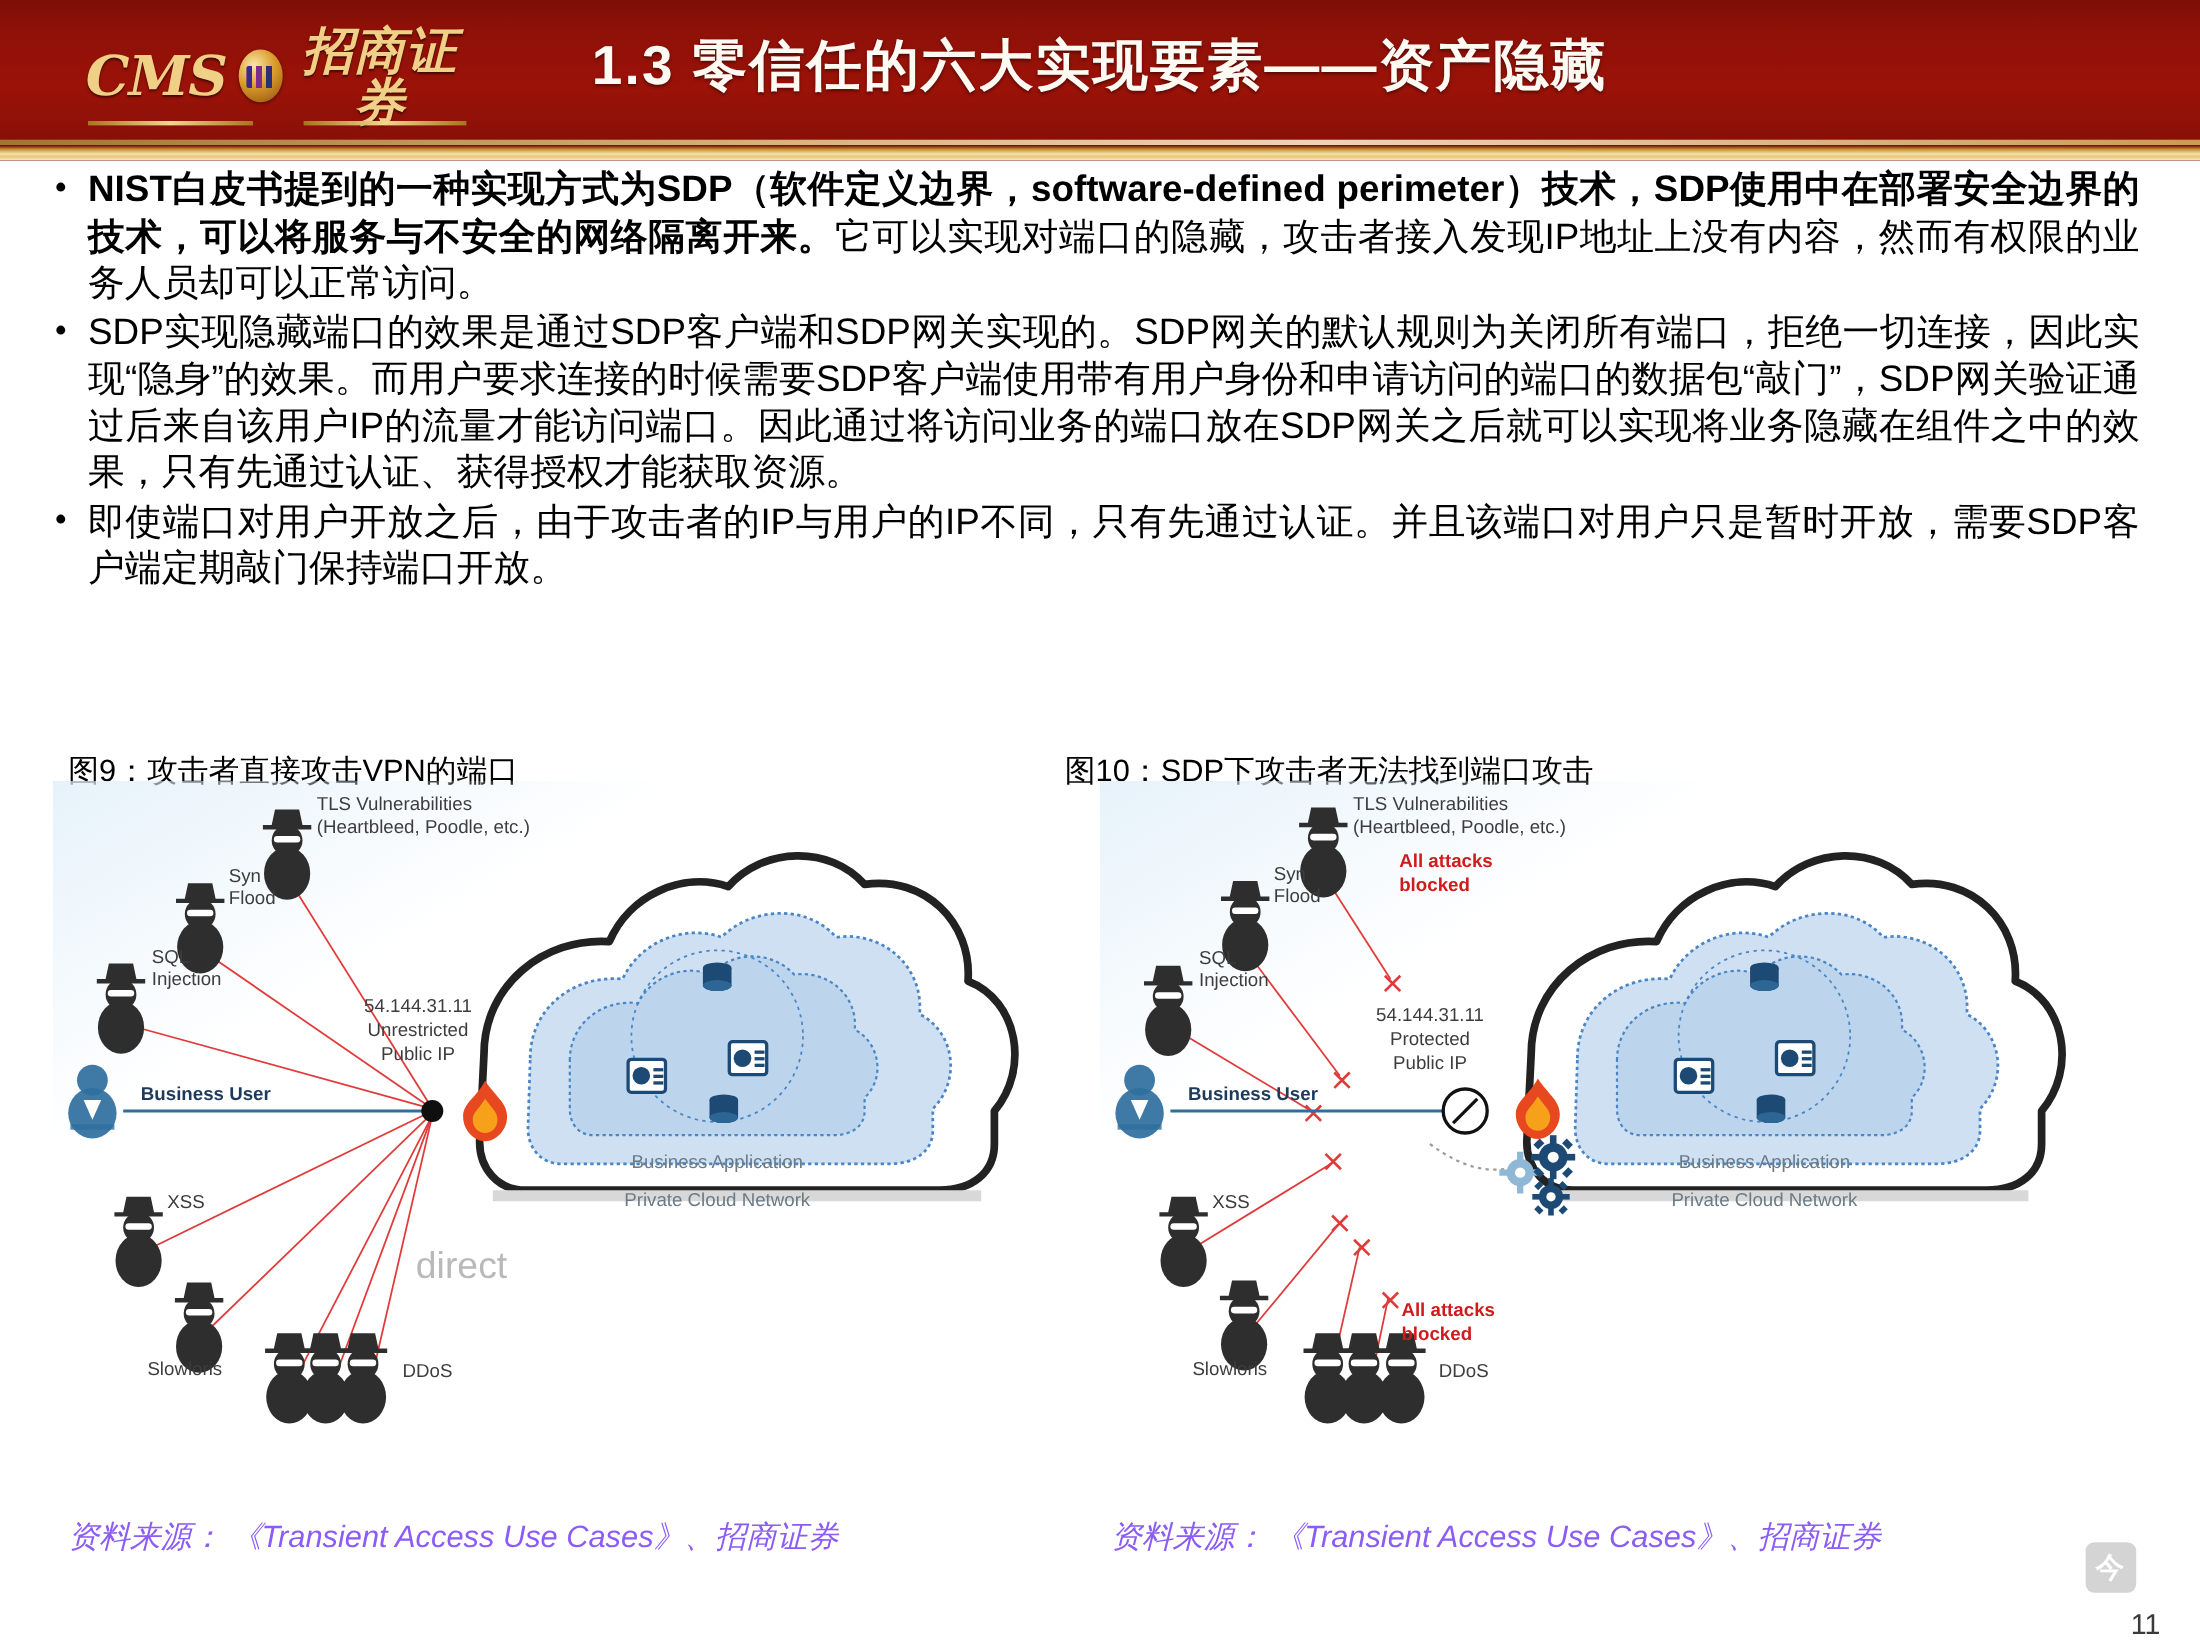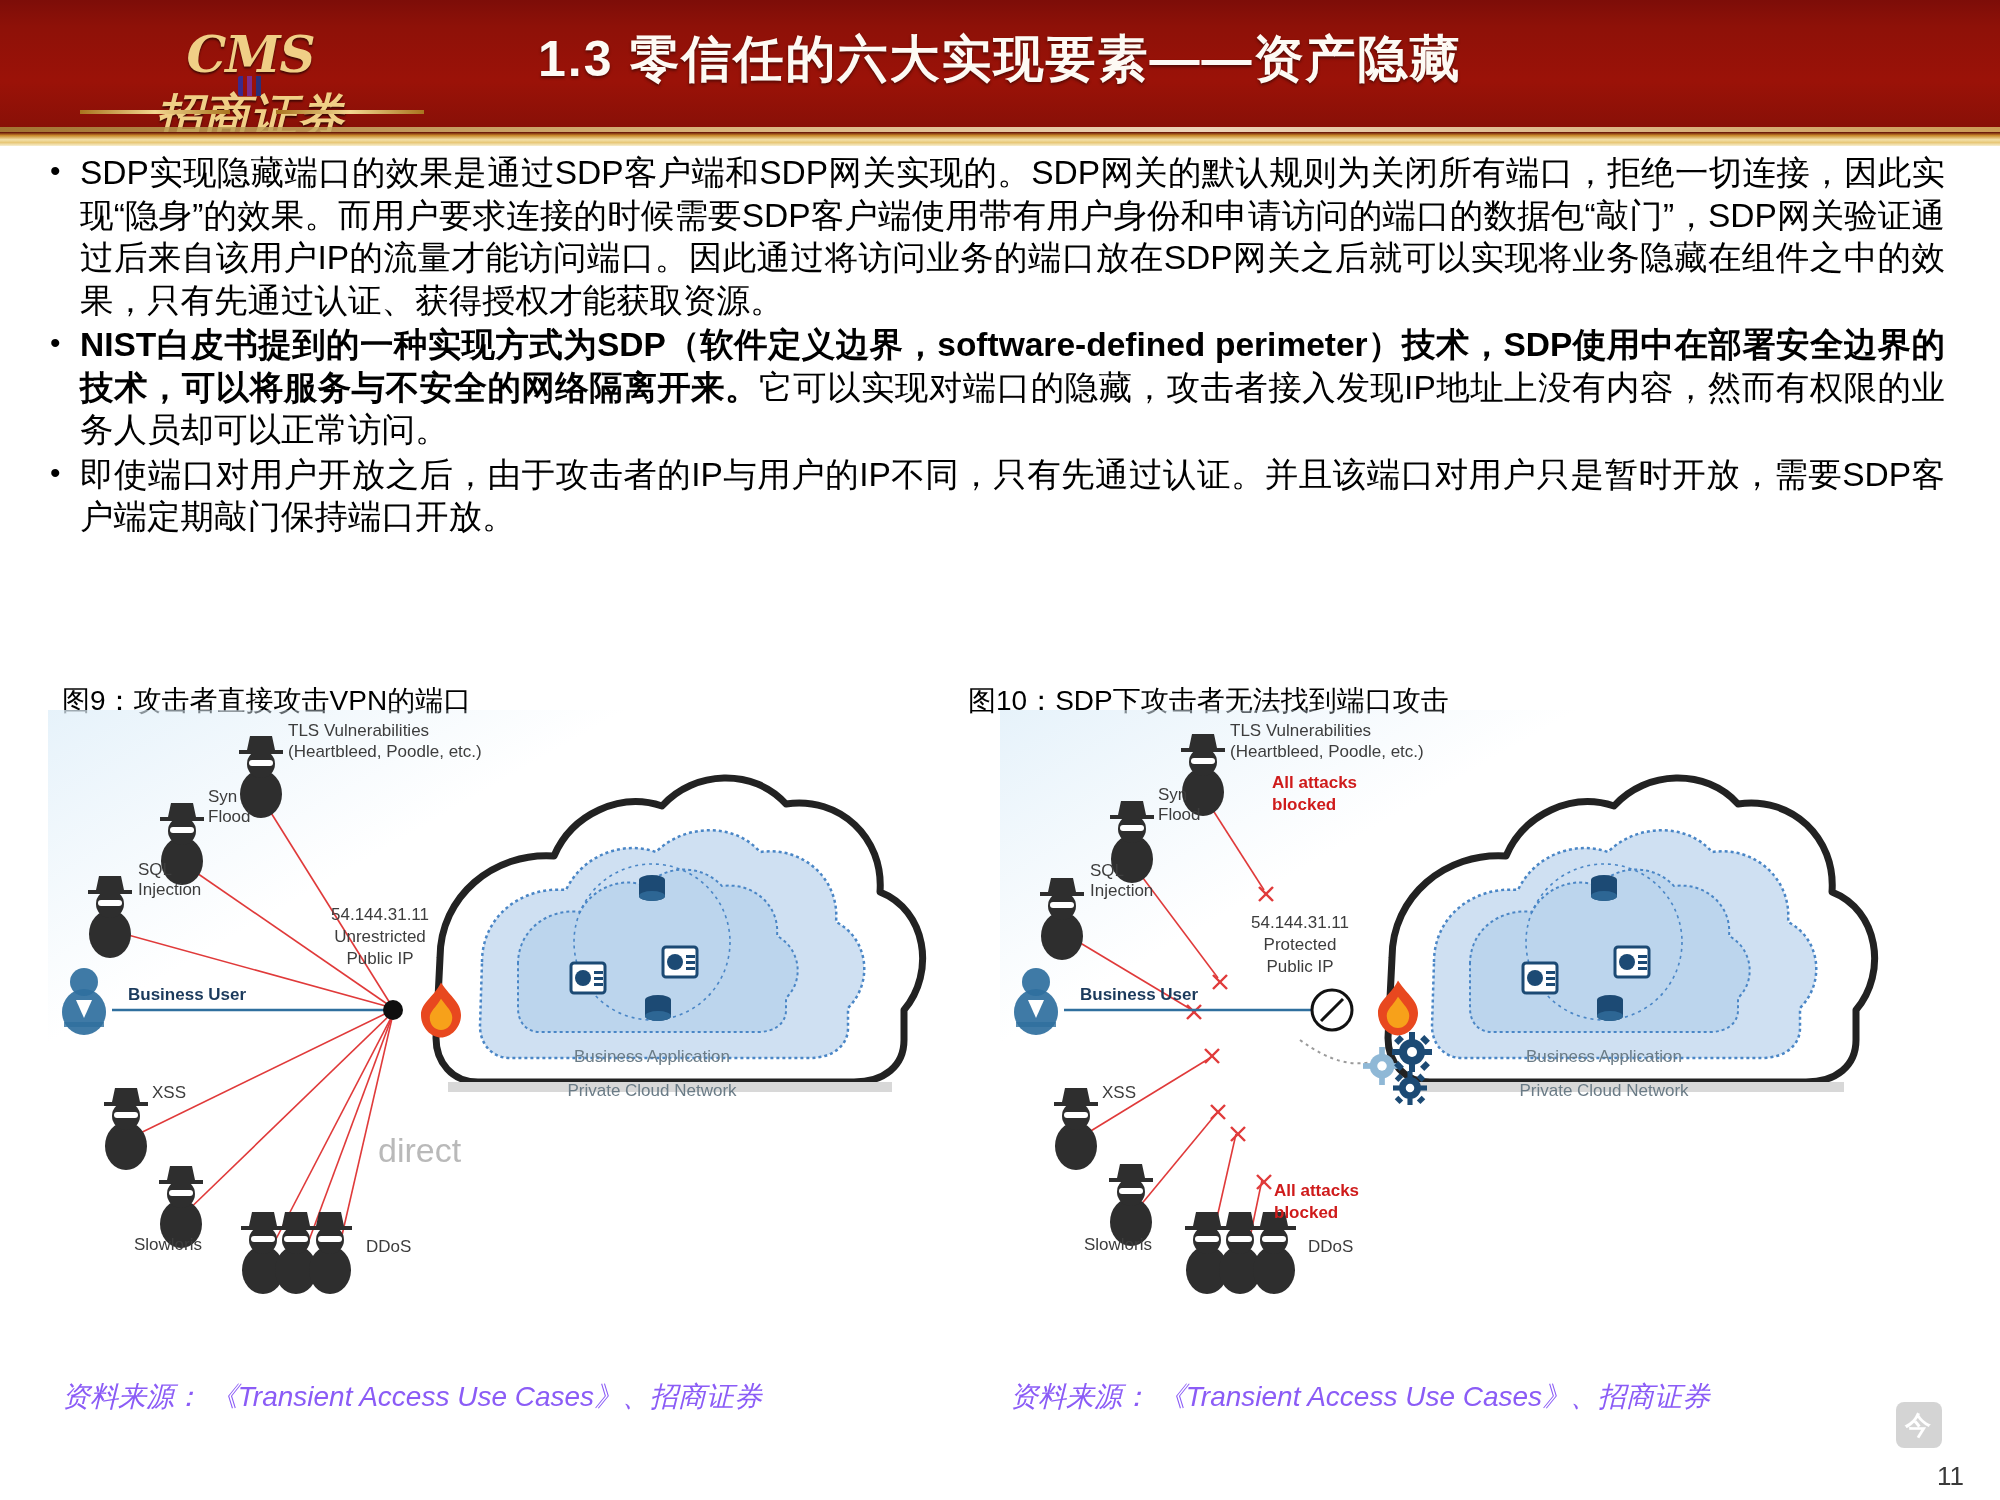--- a/index.html
+++ b/index.html
@@ -27,21 +27,21 @@
     background: linear-gradient(180deg,#5e0a05 0%, #c98a2c 25%, #f2e0a8 55%, #e8c878 75%, #f7efd0 100%);
   }
   .header-rule-shine{
     position:absolute; left:0; bottom:14px; width:2000px; height:5px;
     background:linear-gradient(90deg,#a8863a 0%, #e7cf8d 35%, #fff6d8 60%, #d8b463 100%);
     opacity:.85;
   }
   .logo {
     position: absolute; left: 78px; top: 30px;
     width: 345px; height: 78px;
-    display: flex; align-items: center; gap: 6px; flex-direction: column;
+    display: flex; align-items: center; gap: 6px;
   }
   .logo-cms {
     font-family: "DejaVu Serif", "Liberation Serif", serif;
     font-weight: 700; font-style: italic;
     font-size: 50px; letter-spacing: -1px;
     color: #f0cf86;
     text-shadow: 0 2px 2px rgba(0,0,0,.55);
     line-height: 1;
   }
   .logo-medal {
@@ -176,24 +176,24 @@
       <span class="logo-ul2"></span>
     </div>
     <div class="header-title">1.3  零信任的六大实现要素——资产隐藏</div>
     <div class="header-rule-shine"></div>
     <div class="header-rule"></div>
   </div>
 
   <div class="body-wrap">
     <ul class="bullets">
       <li>
-        <span>SDP实现隐藏端口的效果是通过SDP客户端和SDP网关实现的。SDP网关的默认规则为关闭所有端口，拒绝一切连接，因此实现“隐身”的效果。而用户要求连接的时候需要SDP客户端使用带有用户身份和申请访问的端口的数据包“敲门”，SDP网关验证通过后来自该用户IP的流量才能访问端口。因此通过将访问业务的端口放在SDP网关之后就可以实现将业务隐藏在组件之中的效果，只有先通过认证、获得授权才能获取资源。</span>
+        <span class="b">NIST白皮书提到的一种实现方式为SDP（软件定义边界，software-defined perimeter）技术，SDP使用中在部署安全边界的技术，可以将服务与不安全的网络隔离开来。</span><span>它可以实现对端口的隐藏，攻击者接入发现IP地址上没有内容，然而有权限的业务人员却可以正常访问。</span>
       </li>
       <li>
-        <span class="b">NIST白皮书提到的一种实现方式为SDP（软件定义边界，software-defined perimeter）技术，SDP使用中在部署安全边界的技术，可以将服务与不安全的网络隔离开来。</span><span>它可以实现对端口的隐藏，攻击者接入发现IP地址上没有内容，然而有权限的业务人员却可以正常访问。</span>
+        <span>SDP实现隐藏端口的效果是通过SDP客户端和SDP网关实现的。SDP网关的默认规则为关闭所有端口，拒绝一切连接，因此实现“隐身”的效果。而用户要求连接的时候需要SDP客户端使用带有用户身份和申请访问的端口的数据包“敲门”，SDP网关验证通过后来自该用户IP的流量才能访问端口。因此通过将访问业务的端口放在SDP网关之后就可以实现将业务隐藏在组件之中的效果，只有先通过认证、获得授权才能获取资源。</span>
       </li>
       <li>
         <span>即使端口对用户开放之后，由于攻击者的IP与用户的IP不同，只有先通过认证。并且该端口对用户只是暂时开放，需要SDP客户端定期敲门保持端口开放。</span>
       </li>
     </ul>
   </div>
 
   <div class="fig-captions">
     <div class="fig-cap left">图9：攻击者直接攻击VPN的端口</div>
     <div class="fig-cap right">图10：SDP下攻击者无法找到端口攻击</div>

